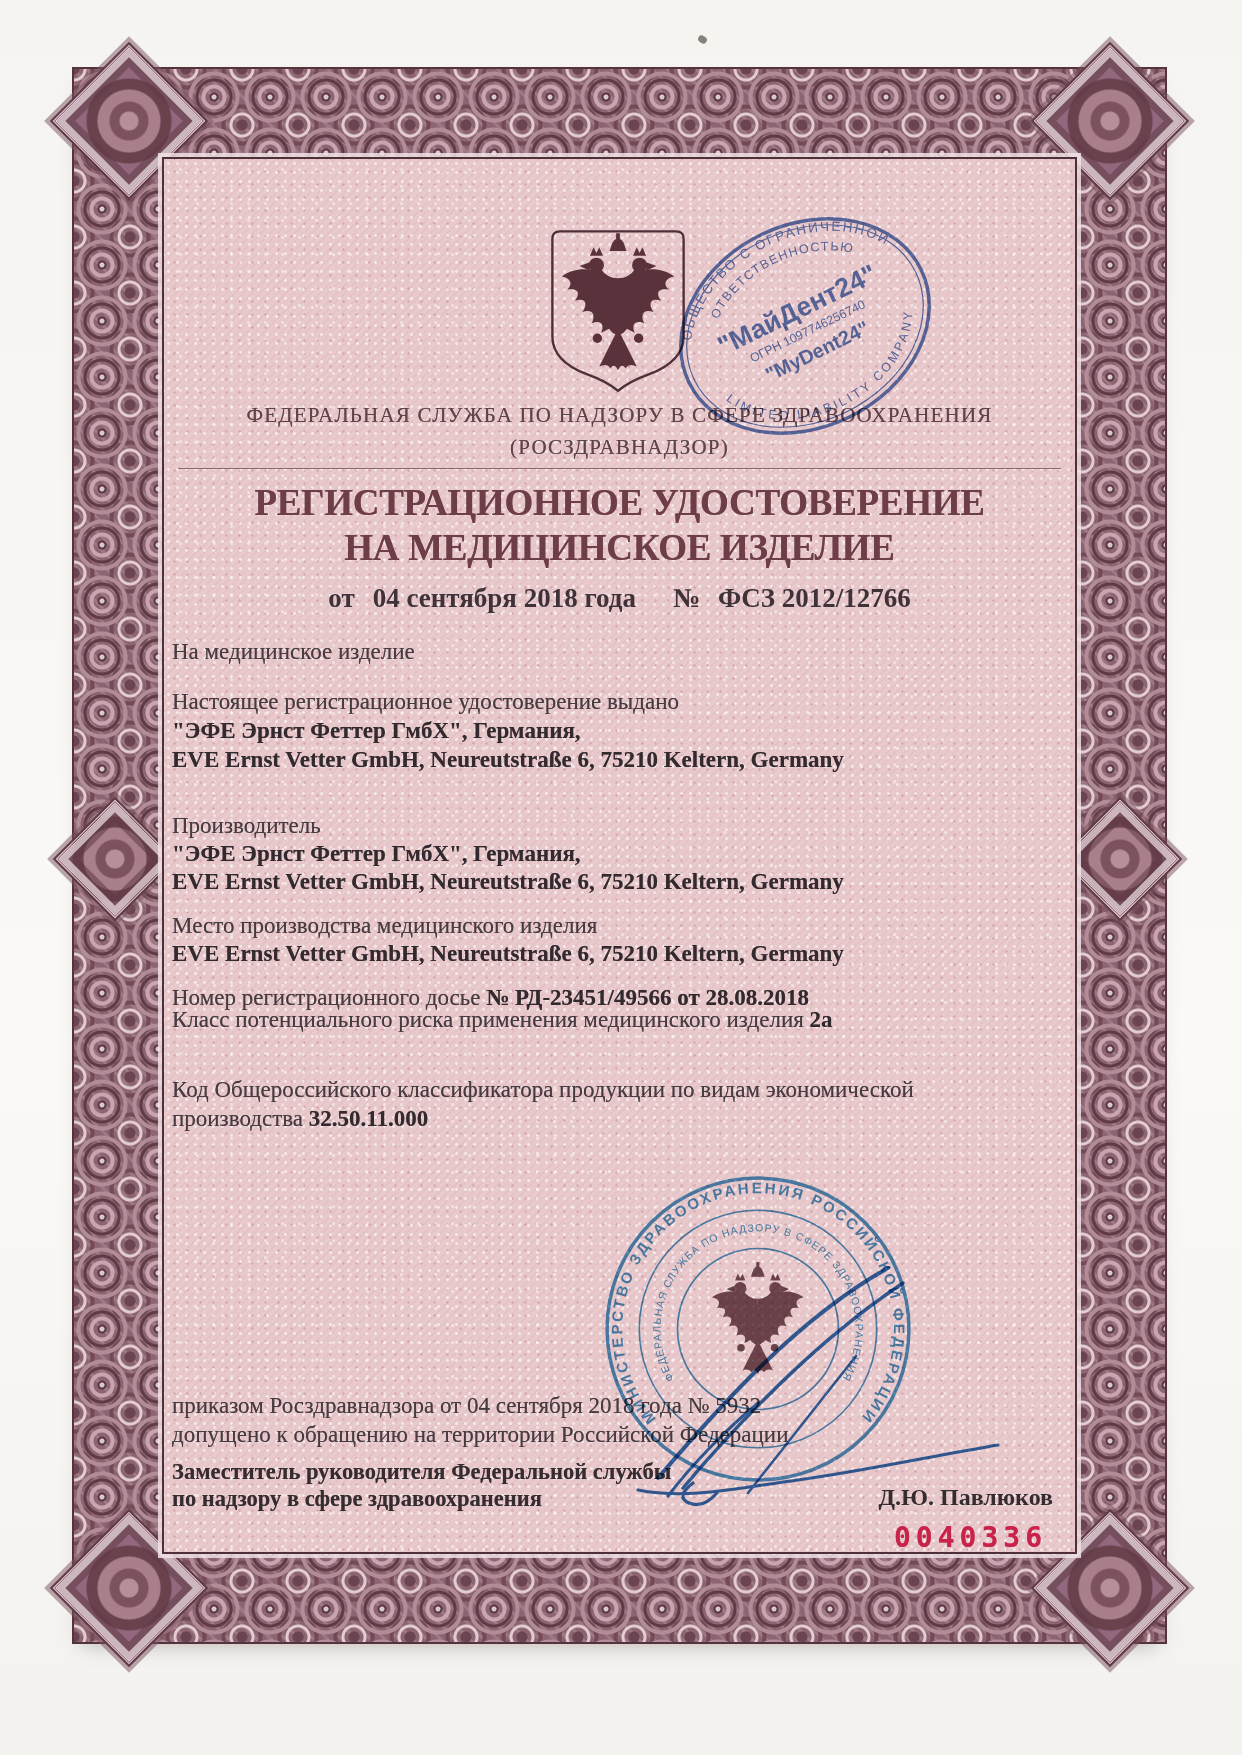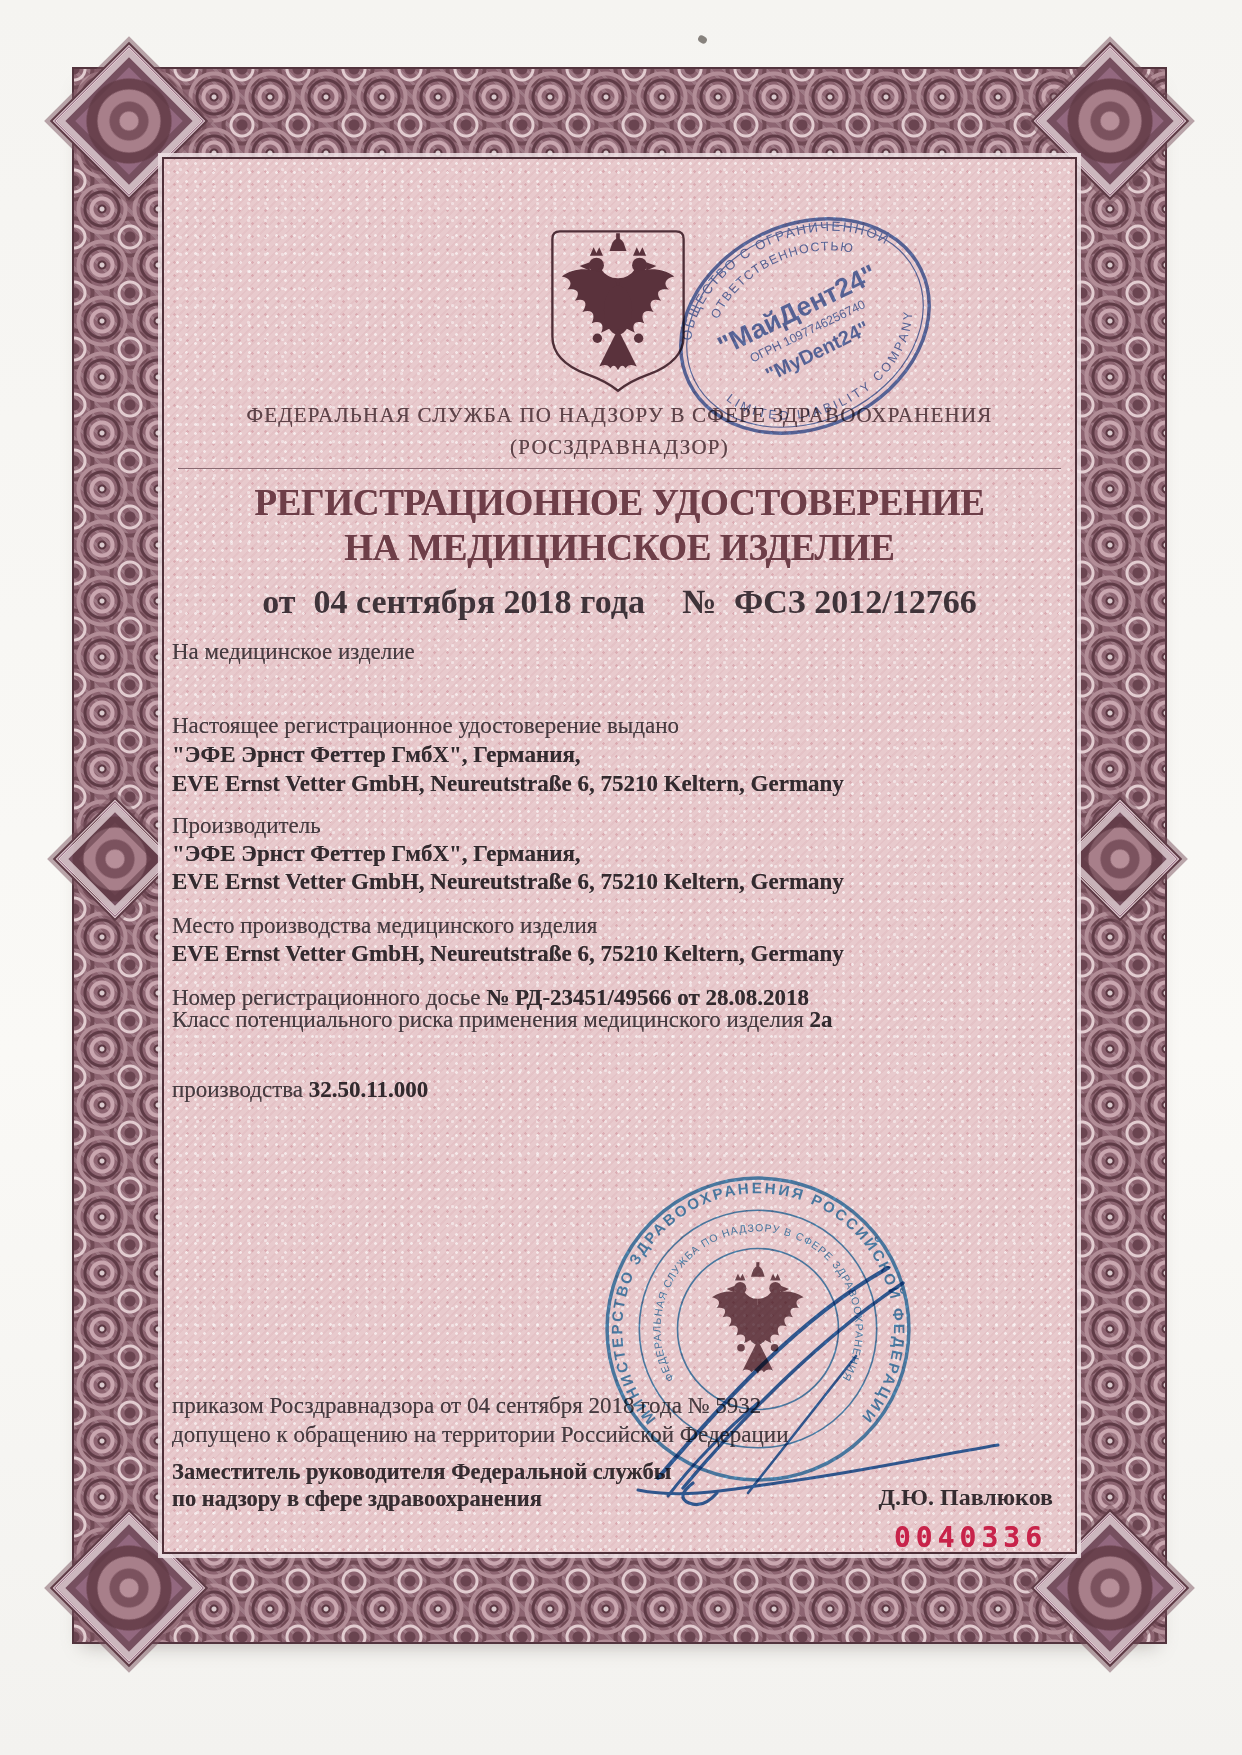--- a/index.html
+++ b/index.html
@@ -51,21 +51,21 @@
     background-position:0 0,4px 6px,8px 2px,0 0; }
 
   .abs { position:absolute; }
   .centered { left:0; right:0; text-align:center; }
 
   
   .agency { font-size:21px; letter-spacing:1.2px; color:#5e4349; text-shadow:0 0 .5px rgba(94,67,73,.7); }
   .rule { border-top:1.6px solid #8a6a72; left:14px; right:14px; }
   .title-line { font-size:37px; font-weight:bold; letter-spacing:-.3px; color:#6e3e48;
                 text-shadow:0 0 .6px rgba(110,62,72,.8); }
-  .dateline { font-size:34px; font-weight:bold; color:#3f3339;font-family:Liberation Serif, serif; }
+  .dateline { font-size:27px; font-weight:bold; color:#3f3339;font-family:Liberation Serif, serif; }
   .dateline span { margin:0 9px; }
 
   
   .para { left:8px; right:6px; font-size:23px; color:#463b40; line-height:30px;
           text-shadow:0 0 .4px rgba(70,59,64,.6); }
   .para b, .b { font-weight:bold; color:#322a2e; }
   .footer-block { line-height:29px; }
   .signer-title { font-weight:bold; font-size:22.5px; color:#352c30; line-height:27px; }
   .signer-name { font-weight:bold; font-size:24px; color:#352c30; }
   .serial { font-family:"DejaVu Sans Mono", monospace; font-weight:bold; font-size:28px;
@@ -128,21 +128,21 @@
       <div class="abs centered title-line" style="top:367px">НА МЕДИЦИНСКОЕ ИЗДЕЛИЕ</div>
 
       <div class="abs centered dateline" style="top:424px">
         <span>от</span><span>04 сентября 2018 года</span><span style="margin-left:28px">№</span><span>ФСЗ 2012/12766</span>
       </div>
 
       <div class="abs para" style="top:478px">
         <div>На медицинское изделие</div>
       </div>
 
-      <div class="abs para" style="top:552px; line-height:29px">
+      <div class="abs para" style="top:528px; line-height:29px">
         <div>Настоящее регистрационное удостоверение выдано</div>
         <div class="b">"ЭФЕ Эрнст Феттер ГмбХ", Германия,</div>
         <div class="b">EVE Ernst Vetter GmbH, Neureutstraße 6, 75210 Keltern, Germany</div>
       </div>
 
       <div class="abs para" style="top:653px; line-height:28px">
         <div>Производитель</div>
         <div class="b">"ЭФЕ Эрнст Феттер ГмбХ", Германия,</div>
         <div class="b">EVE Ernst Vetter GmbH, Neureutstraße 6, 75210 Keltern, Germany</div>
       </div>
@@ -156,20 +156,21 @@
         <span>Номер регистрационного досье</span>
         <span class="b">№ РД-23451/49566 от 28.08.2018</span>
       </div>
 
       <div class="abs para" style="top:846px">
         <span>Класс потенциального риска применения медицинского изделия</span>
         <span class="b">2а</span>
       </div>
 
       <div class="abs para" style="top:916px; line-height:29px">
+        <div>Код Общероссийского классификатора продукции по видам экономической</div>
         <div>
           <span>производства</span>
           <span class="b">32.50.11.000</span>
         </div>
       </div>
 
 
       <div class="abs para footer-block" style="top:1232px">
         <div>приказом Росздравнадзора от 04 сентября 2018 года № 5932</div>
         <div>допущено к обращению на территории Российской Федерации</div>

